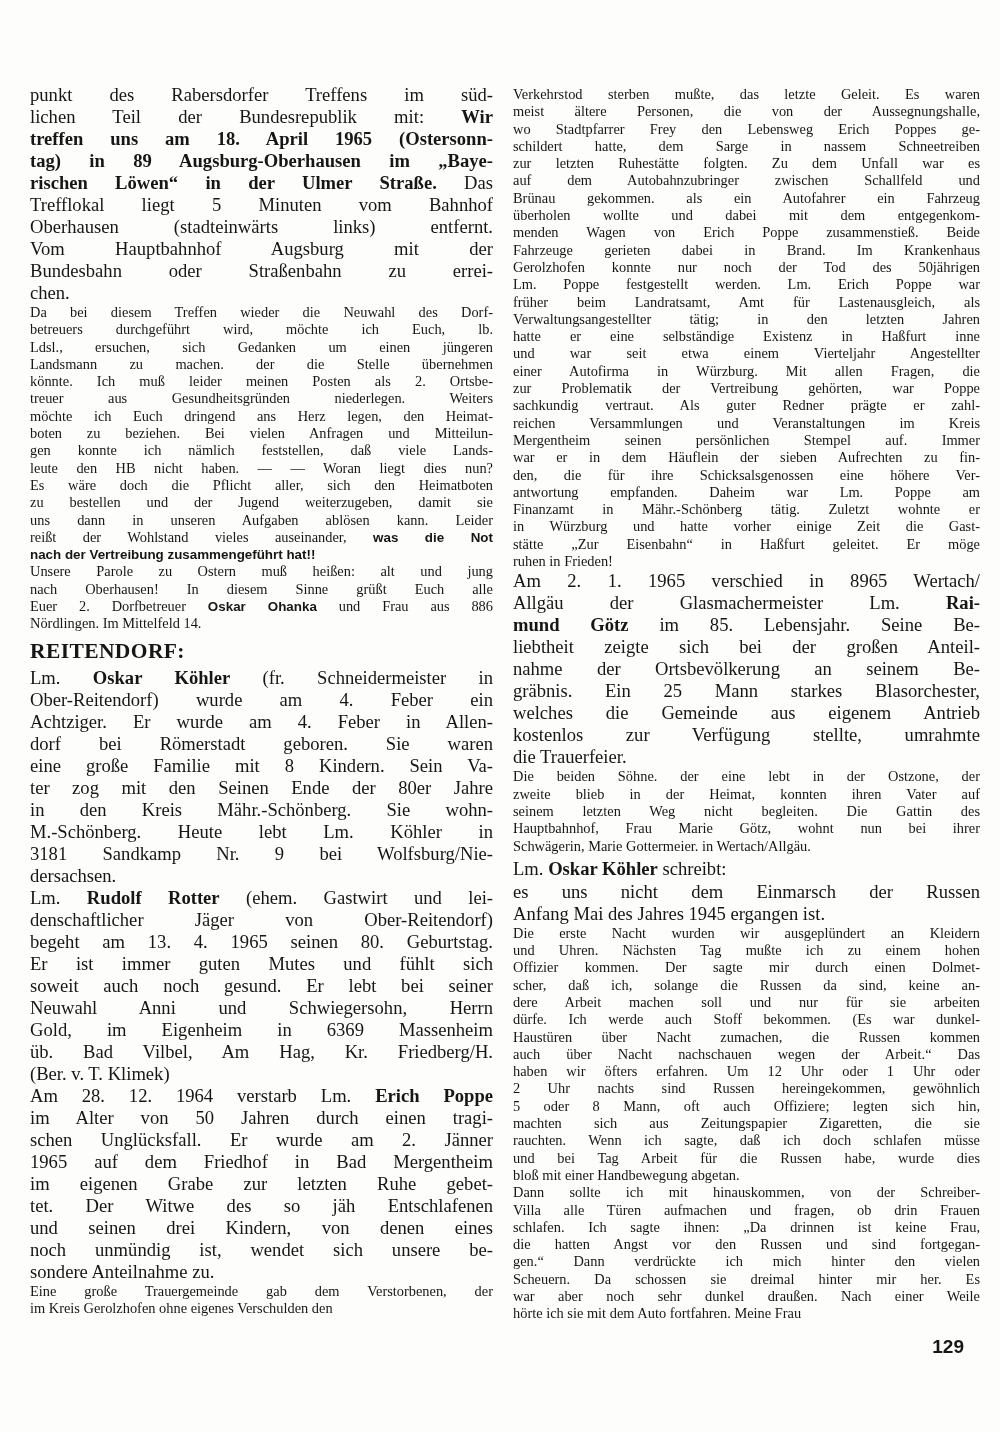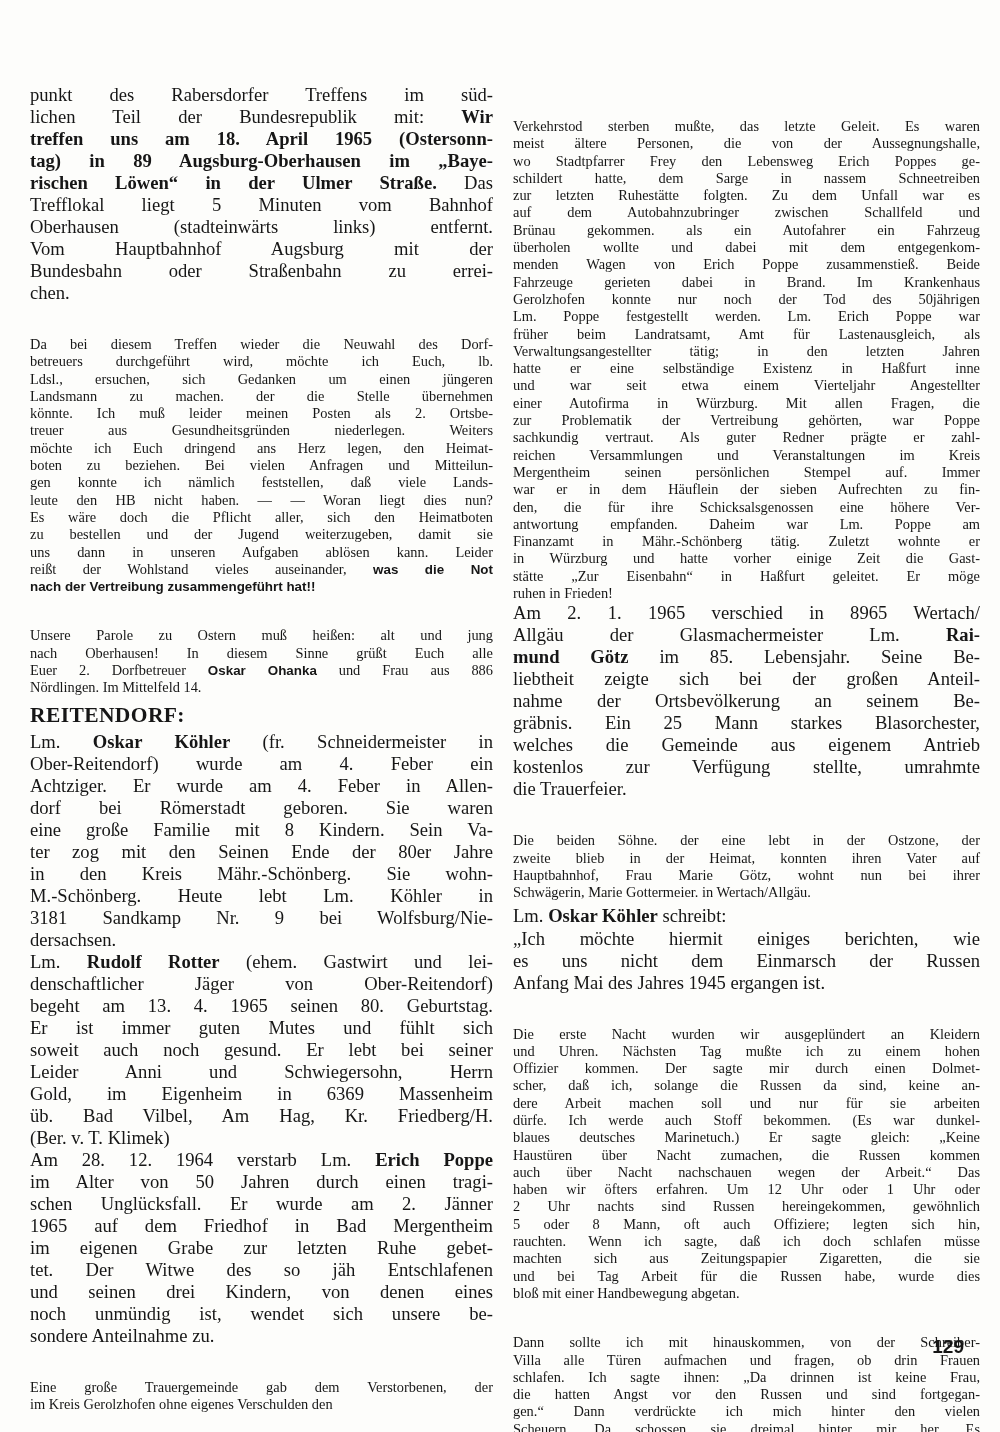--- a/index.html
+++ b/index.html
@@ -11,21 +11,21 @@
     position: relative;
     overflow: hidden;
   }
   .page { position: absolute; inset: 0; }
   .col { position: absolute; }
   .col-left  { left: 30px;  top: 84px; width: 463px; }
   .col-right { left: 513px; top: 86px; width: 467px; }
 
   .para { margin: 0; padding: 0; }
   .para.large { font-size: 18.6px; line-height: 22px; }
-  .para.small { font-size: 14.4px; line-height: 17.3px; margin-top: 32px; }
+  .para.small { font-size: 14.4px; line-height: 17.3px; }
   .para.large.loose { line-height: 24px; margin-top: 2px; }
 
   .line { display: block; text-align: justify; text-align-last: justify; text-justify: inter-word; }
   .line.last { text-align-last: left; }
 
   .b  { font-weight: bold; }
   .bs { font-family: "Liberation Sans", "DejaVu Sans", sans-serif; font-weight: bold; font-size: 0.93em; }
 
   .heading {
     font-size: 21.5px; font-weight: bold;
@@ -92,21 +92,21 @@
         <span class="line"><span>M.-Schönberg. Heute lebt Lm. Köhler in</span></span>
         <span class="line"><span>3181 Sandkamp Nr. 9 bei Wolfsburg/Nie-</span></span>
         <span class="line last"><span>dersachsen.</span></span>
       </p>
       <p class="para large">
         <span class="line"><span>Lm. </span><span class="b">Rudolf Rotter</span><span> (ehem. Gastwirt und lei-</span></span>
         <span class="line"><span>denschaftlicher Jäger von Ober-Reitendorf)</span></span>
         <span class="line"><span>begeht am 13. 4. 1965 seinen 80. Geburtstag.</span></span>
         <span class="line"><span>Er ist immer guten Mutes und fühlt sich</span></span>
         <span class="line"><span>soweit auch noch gesund. Er lebt bei seiner</span></span>
-        <span class="line"><span>Leider Anni und Schwiegersohn, Herrn</span></span>
+        <span class="line"><span>Neuwahl Anni und Schwiegersohn, Herrn</span></span>
         <span class="line"><span>Gold, im Eigenheim in 6369 Massenheim</span></span>
         <span class="line"><span>üb. Bad Vilbel, Am Hag, Kr. Friedberg/H.</span></span>
         <span class="line last"><span>(Ber. v. T. Klimek)</span></span>
       </p>
       <p class="para large">
         <span class="line"><span>Am 28. 12. 1964 verstarb Lm. </span><span class="b">Erich Poppe</span></span>
         <span class="line"><span>im Alter von 50 Jahren durch einen tragi-</span></span>
         <span class="line"><span>schen Unglücksfall. Er wurde am 2. Jänner</span></span>
         <span class="line"><span>1965 auf dem Friedhof in Bad Mergentheim</span></span>
         <span class="line"><span>im eigenen Grabe zur letzten Ruhe gebet-</span></span>
@@ -158,46 +158,45 @@
         <span class="line"><span>liebtheit zeigte sich bei der großen Anteil-</span></span>
         <span class="line"><span>nahme der Ortsbevölkerung an seinem Be-</span></span>
         <span class="line"><span>gräbnis. Ein 25 Mann starkes Blasorchester,</span></span>
         <span class="line"><span>welches die Gemeinde aus eigenem Antrieb</span></span>
         <span class="line"><span>kostenlos zur Verfügung stellte, umrahmte</span></span>
         <span class="line last"><span>die Trauerfeier.</span></span>
       </p>
       <p class="para small">
         <span class="line"><span>Die beiden Söhne. der eine lebt in der Ostzone, der</span></span>
         <span class="line"><span>zweite blieb in der Heimat, konnten ihren Vater auf</span></span>
+        <span class="line"><span>seinem letzten Weg nicht begleiten. Die Gattin des</span></span>
         <span class="line"><span>Hauptbahnhof, Frau Marie Götz, wohnt nun bei ihrer</span></span>
         <span class="line last"><span>Schwägerin, Marie Gottermeier. in Wertach/Allgäu.</span></span>
       </p>
       <p class="para large loose">
         <span class="line last"><span>Lm. </span><span class="b">Oskar Köhler</span><span> schreibt:</span></span>
       </p>
       <p class="para large">
-        <span class="line"><span>„Ich möchte hiermit einiges berichten, wie</span></span>
         <span class="line"><span>es uns nicht dem Einmarsch der Russen</span></span>
         <span class="line last"><span>Anfang Mai des Jahres 1945 ergangen ist.</span></span>
       </p>
       <p class="para small">
         <span class="line"><span>Die erste Nacht wurden wir ausgeplündert an Kleidern</span></span>
         <span class="line"><span>und Uhren. Nächsten Tag mußte ich zu einem hohen</span></span>
         <span class="line"><span>Offizier kommen. Der sagte mir durch einen Dolmet-</span></span>
         <span class="line"><span>scher, daß ich, solange die Russen da sind, keine an-</span></span>
         <span class="line"><span>dere Arbeit machen soll und nur für sie arbeiten</span></span>
         <span class="line"><span>dürfe. Ich werde auch Stoff bekommen. (Es war dunkel-</span></span>
-        <span class="line"><span>blaues deutsches Marinetuch.) Er sagte gleich: „Keine</span></span>
         <span class="line"><span>Haustüren über Nacht zumachen, die Russen kommen</span></span>
         <span class="line"><span>auch über Nacht nachschauen wegen der Arbeit.“ Das</span></span>
         <span class="line"><span>haben wir öfters erfahren. Um 12 Uhr oder 1 Uhr oder</span></span>
         <span class="line"><span>2 Uhr nachts sind Russen hereingekommen, gewöhnlich</span></span>
         <span class="line"><span>5 oder 8 Mann, oft auch Offiziere; legten sich hin,</span></span>
+        <span class="line"><span>machten sich aus Zeitungspapier Zigaretten, die sie</span></span>
         <span class="line"><span>rauchten. Wenn ich sagte, daß ich doch schlafen müsse</span></span>
-        <span class="line"><span>machten sich aus Zeitungspapier Zigaretten, die sie</span></span>
         <span class="line"><span>und bei Tag Arbeit für die Russen habe, wurde dies</span></span>
         <span class="line last"><span>bloß mit einer Handbewegung abgetan.</span></span>
       </p>
       <p class="para small">
         <span class="line"><span>Dann sollte ich mit hinauskommen, von der Schreiber-</span></span>
         <span class="line"><span>Villa alle Türen aufmachen und fragen, ob drin Frauen</span></span>
         <span class="line"><span>schlafen. Ich sagte ihnen: „Da drinnen ist keine Frau,</span></span>
         <span class="line"><span>die hatten Angst vor den Russen und sind fortgegan-</span></span>
         <span class="line"><span>gen.“ Dann verdrückte ich mich hinter den vielen</span></span>
         <span class="line"><span>Scheuern. Da schossen sie dreimal hinter mir her. Es</span></span>

